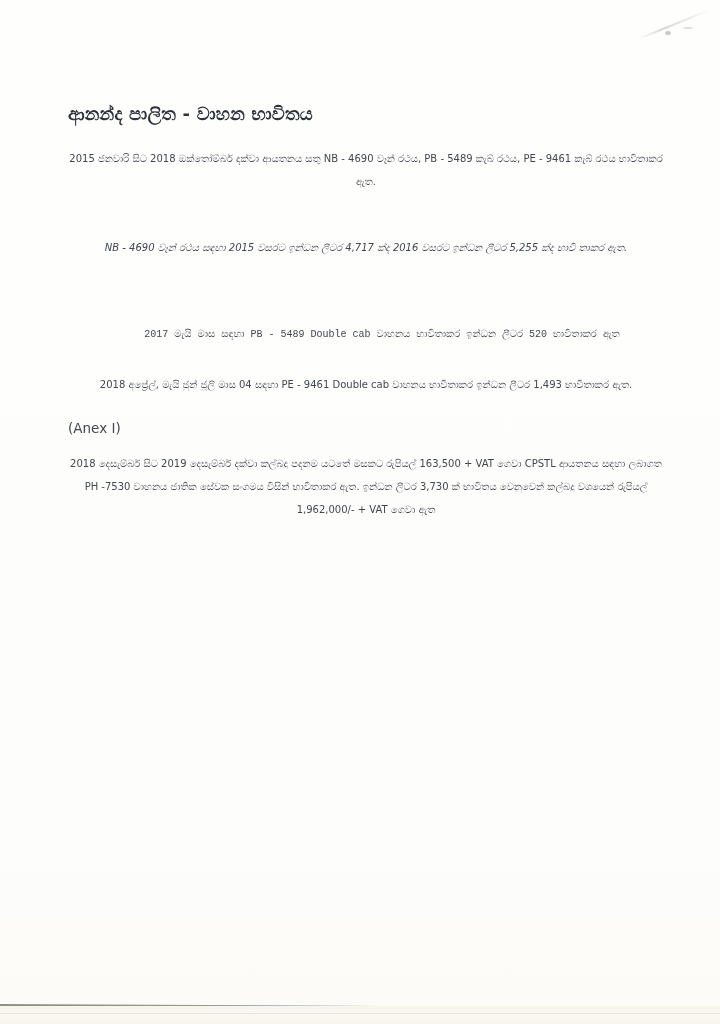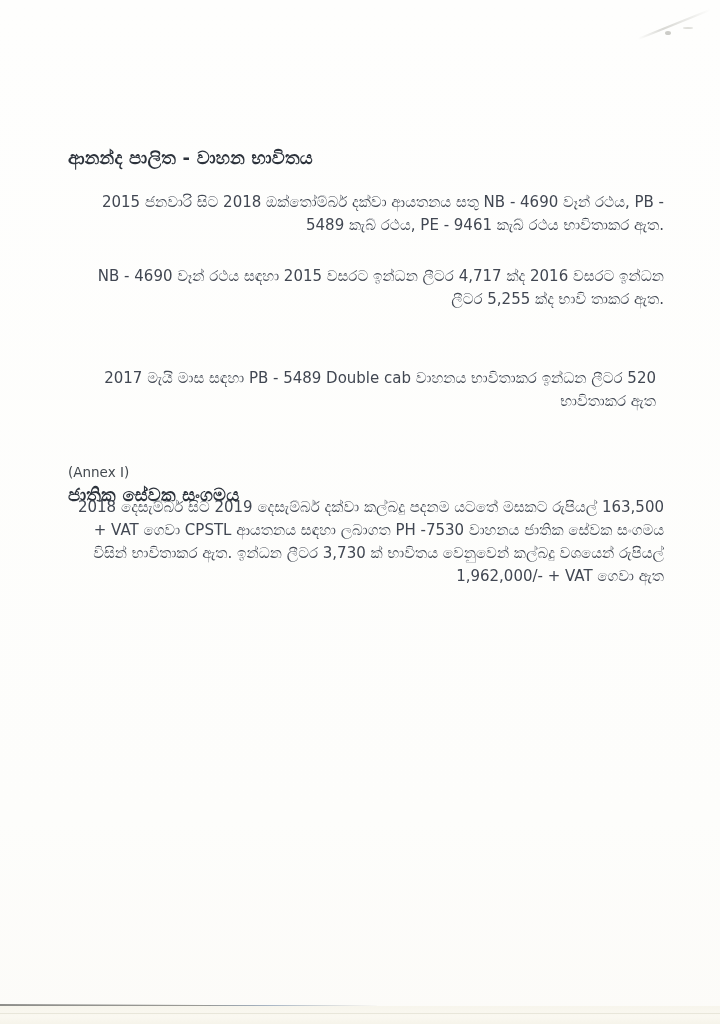--- a/index.html
+++ b/index.html
@@ -19,33 +19,32 @@
     left: 0; top: 0;
     width: 720px;
     height: 1024px;
     background: linear-gradient(180deg, #fefefd 0%, #fdfdfb 80%, #fcfbf8 100%);
   }
   .text-block {
     position: absolute;
     left: 68px;
     width: 596px;
     color: #40464f;
-    margin-top: 44px;
   }
   .heading {
     font-size: 18px;
     font-weight: bold;
     color: #2d333c;
     letter-spacing: 0.2px;
   }
   .para {
-    font-size: 15px;
+    font-size: 10px;
     line-height: 23px;
     color: #414752;
-    text-align: right;
+    text-align: center;
   }
   .annex {
     font-size: 13.5px;
     color: #43494f;
   }
   
   .fold-crease {
     position: absolute;
     left: 638px;
     top: 38px;
@@ -110,29 +109,29 @@
 <div class="scan-page">
 
   <div class="fold-crease"></div>
   <div class="fold-speck"></div>
   <div class="fold-speck2"></div>
 
   <div class="text-block heading" style="top:103px;">ආනන්ද පාලිත - වාහන භාවිතය</div>
 
   <div class="text-block para" style="top:147px;">2015 ජනවාරි සිට 2018 ඔක්තෝම්බර් දක්වා ආයතනය සතු NB - 4690 වෑන් රථය, PB  - 5489 කැබ් රථය, PE - 9461 කැබ් රථය භාවිතාකර ඇත.</div>
 
-  <div class="text-block para" style="top:221px;">NB - 4690 වෑන් රථය සඳහා 2015 වසරට ඉන්ධන ලීටර 4,717 ක්ද 2016 වසරට ඉන්ධන ලීටර 5,255 ක්ද භාවි තාකර ඇත.</div>
+  <div class="text-block para" style="top:236px;font-style:italic;">NB - 4690 වෑන් රථය සඳහා 2015 වසරට ඉන්ධන ලීටර 4,717 ක්ද 2016 වසරට ඉන්ධන ලීටර 5,255 ක්ද භාවි තාකර ඇත.</div>
 
 
-  <div class="text-block para" style="top:323px; left:64px; width:592px;">2017 මැයි මාස සඳහා PB  - 5489  Double cab වාහනය භාවිතාකර ඉන්ධන ලීටර 520 භාවිතාකර ඇත</div>
+  <div class="text-block para" style="top:323px; left:86px; width:592px;font-family:Liberation Mono, monospace;">2017 මැයි මාස සඳහා PB  - 5489  Double cab වාහනය භාවිතාකර ඉන්ධන ලීටර 520 භාවිතාකර ඇත</div>
 
+  <div class="text-block para" style="top:373px;">2018 අප්‍රේල්, මැයි ජුන් ජූලි මාස 04  සඳහා PE - 9461 Double cab වාහනය භාවිතාකර ඉන්ධන ලීටර 1,493 භාවිතාකර ඇත.</div>
 
-  <div class="text-block annex" style="top:420px;">(Annex I)</div>
+  <div class="text-block annex" style="top:420px;">(Anex I)</div>
 
-  <div class="text-block heading" style="top:440px;">ජාතික සේවක සංගමය</div>
 
   <div class="text-block para" style="top:452px;">2018 දෙසැම්බර් සිට 2019 දෙසැම්බර් දක්වා කල්බදු පදනම යටතේ මසකට රුපියල් 163,500 + VAT ගෙවා CPSTL ආයතනය සඳහා ලබාගත PH -7530 වාහනය ජාතික සේවක සංගමය විසින් භාවිතාකර ඇත. ඉන්ධන ලීටර 3,730 ක් භාවිතය වෙනුවෙන් කල්බදු වශයෙන් රුපියල් 1,962,000/- + VAT ගෙවා ඇත</div>
 
 
   <div class="scan-edge-line"></div>
   <div class="below-edge"></div>
   <div class="below-edge-line"></div>
 
 </div>
 

